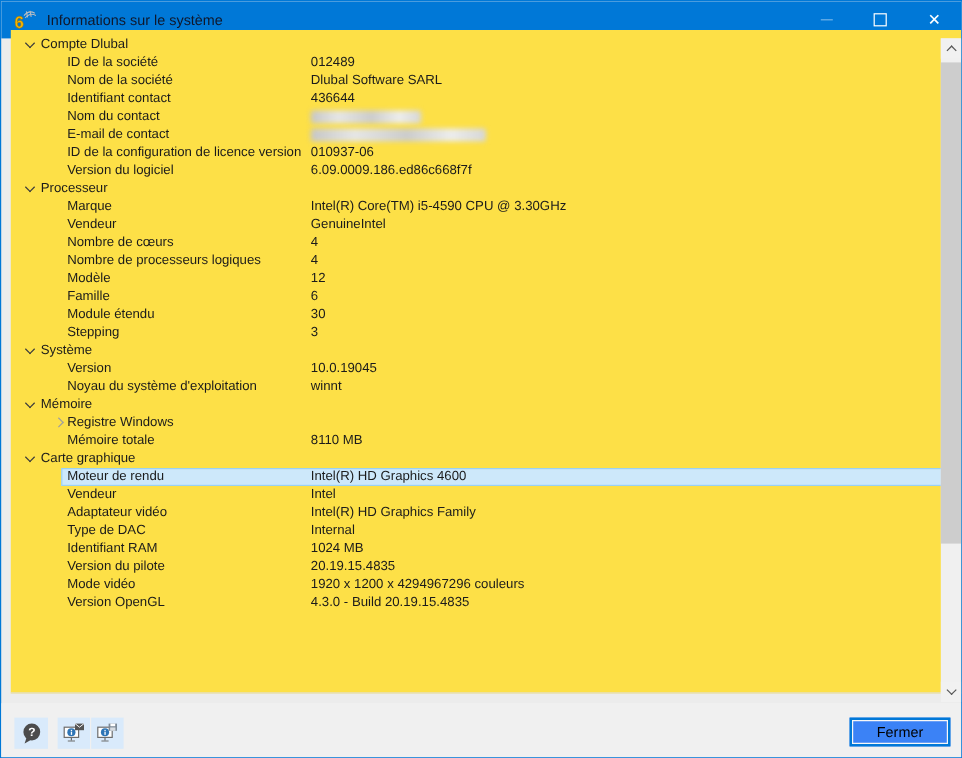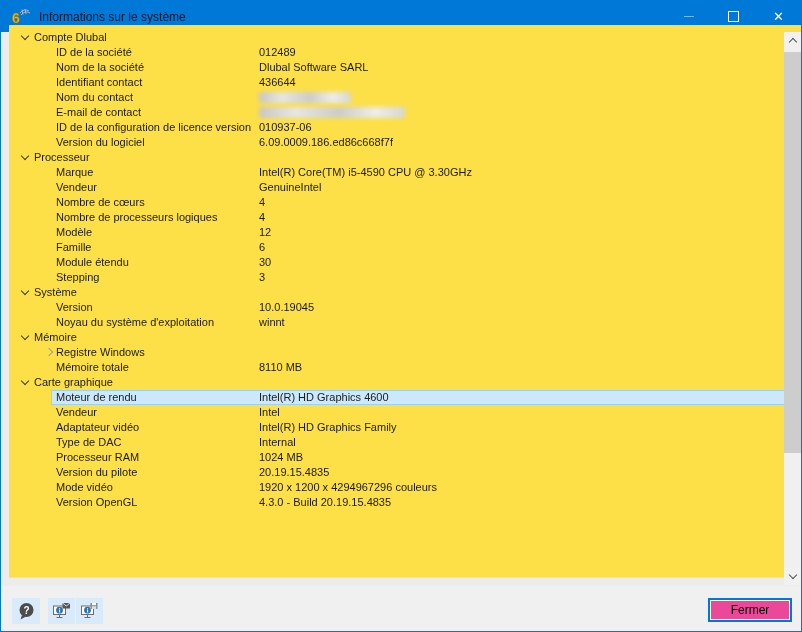--- a/index.html
+++ b/index.html
@@ -46,21 +46,21 @@
   .sb-chev.down{transform:rotate(45deg);margin-bottom:3px;}
   .sb-thumb{position:absolute;left:0;top:20px;width:17px;height:401px;background:#cdcdcd;}
   
   .footer{position:absolute;left:0;right:0;bottom:0;top:585px;background:#f0f0f0;}
   .tool-btn{position:absolute;top:12px;width:27px;height:26px;background:#d9eafb;border:none;
     padding:0;display:flex;align-items:center;justify-content:center;cursor:default;}
   .tool-btn.b1{left:11px;width:28px;}
   .tool-btn.b2{left:47px;}
   .tool-btn.b3{left:75px;}
   .close-btn{position:absolute;right:9px;top:12px;width:84px;height:24px;box-sizing:border-box;
-    background:#ec4899;border:2px solid #0078d7;box-shadow:inset 0 0 0 1px #f7f7f7;
+    background:#3b82f6;border:2px solid #0078d7;box-shadow:inset 0 0 0 1px #f7f7f7;
     font-family:"Liberation Sans",sans-serif;font-size:12px;color:#000;
     display:flex;align-items:center;justify-content:center;cursor:default;}
 </style>
 </head>
 <body>
 
 <div class="window">
 
   <div class="titlebar">
     <span class="app-icon">
@@ -196,21 +196,21 @@
       </div>
       <div class="row item">
         <span class="lbl">Adaptateur vidéo</span>
         <span class="val">Intel(R) HD Graphics Family</span>
       </div>
       <div class="row item">
         <span class="lbl">Type de DAC</span>
         <span class="val">Internal</span>
       </div>
       <div class="row item">
-        <span class="lbl">Processeur RAM</span>
+        <span class="lbl">Identifiant RAM</span>
         <span class="val">1024 MB</span>
       </div>
       <div class="row item">
         <span class="lbl">Version du pilote</span>
         <span class="val">20.19.15.4835</span>
       </div>
       <div class="row item">
         <span class="lbl">Mode vidéo</span>
         <span class="val">1920 x 1200 x 4294967296 couleurs</span>
       </div>

